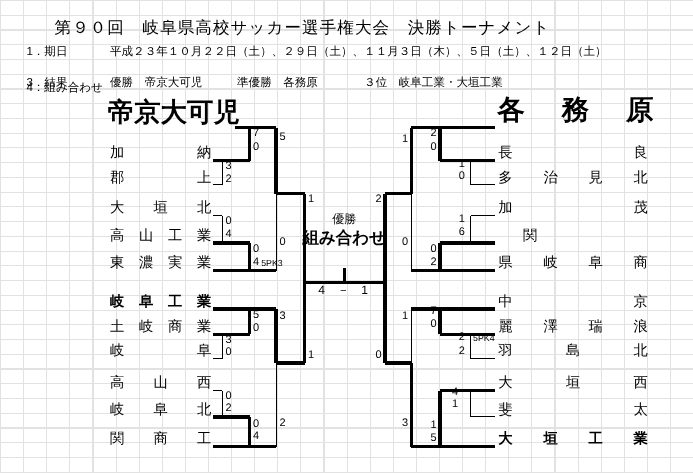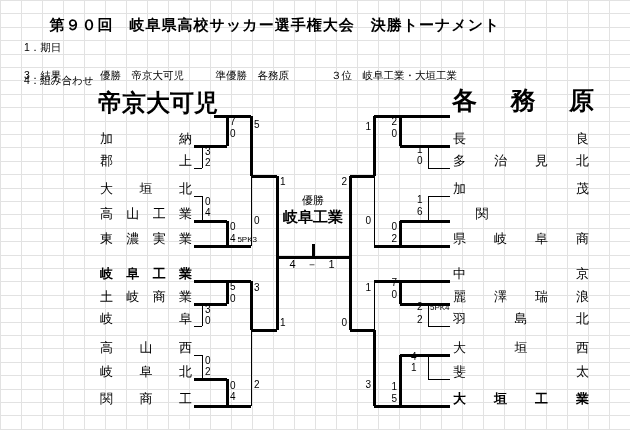--- a/index.html
+++ b/index.html
@@ -9,21 +9,21 @@
   }
   #grid{
     position:absolute;inset:0;
     background-image:
       repeating-linear-gradient(90deg,#dcdcdc 0 1px,transparent 1px 21px),
       repeating-linear-gradient(180deg,#dcdcdc 0 1px,transparent 1px 13.4px);
     opacity:.8;
   }
   .title{
     position:absolute;left:0;top:16px;width:550px;text-align:center;
-    font-size:15px;font-weight:bold;letter-spacing:1px;white-space:nowrap;
+    font-size:15px;font-weight:normal;letter-spacing:1px;white-space:nowrap;
   }
   .info{position:absolute;left:24px;width:600px;display:flex;font-size:10.5px;line-height:12px;white-space:nowrap;}
   .info .lbl{flex:0 0 76px;}
   .info.small .val{font-size:8.5px;}
   svg.lines{position:absolute;left:0;top:0;}
   .team{
     position:absolute;display:flex;justify-content:space-between;align-items:flex-end;
     height:17px;font-size:13px;line-height:1;white-space:nowrap;
   }
   .team.big{height:27px;font-size:24px;font-weight:bold;}
@@ -42,20 +42,21 @@
 </head>
 <body>
 
 <div id="stage">
   <div id="grid"></div>
 
   <div class="title">第９０回　岐阜県高校サッカー選手権大会　決勝トーナメント</div>
 
   <div class="info" style="top:41px">
     <span class="lbl">1．期日</span>
+    <span class="val">平成２３年１０月２２日（土）、２９日（土）、１１月３日（木）、５日（土）、１２日（土）</span>
   </div>
   <div class="info" style="top:69px">
     <span class="lbl">3．結果</span>
     <span class="val">優勝　帝京大可児　　　準優勝　各務原　　　　３位　岐阜工業・大垣工業</span>
   </div>
   <div class="info" style="top:74px">
     <span class="lbl">4．組み合わせ</span>
     <span class="val"></span>
   </div>
 
@@ -246,15 +247,15 @@
   <div class="sc n" style="left:411px;top:363px">1</div>
   <div class="sc r" style="left:383px;top:382px">1</div>
   <div class="sc r" style="left:383px;top:394px">5</div>
   <div class="sc r" style="left:357px;top:283px">1</div>
   <div class="sc r" style="left:357px;top:380px">3</div>
 
   <div class="pk r" style="left:227px;top:236px">5PK3</div>
   <div class="pk" style="left:430px;top:304px">5PK4</div>
 
   <div class="champ-label">優勝</div>
-  <div class="champ-name">岐阜工業</div>
+  <div class="champ-name">組み合わせ</div>
   <div class="final-score">4　－　1</div>
 </div>
 
 </body></html>

